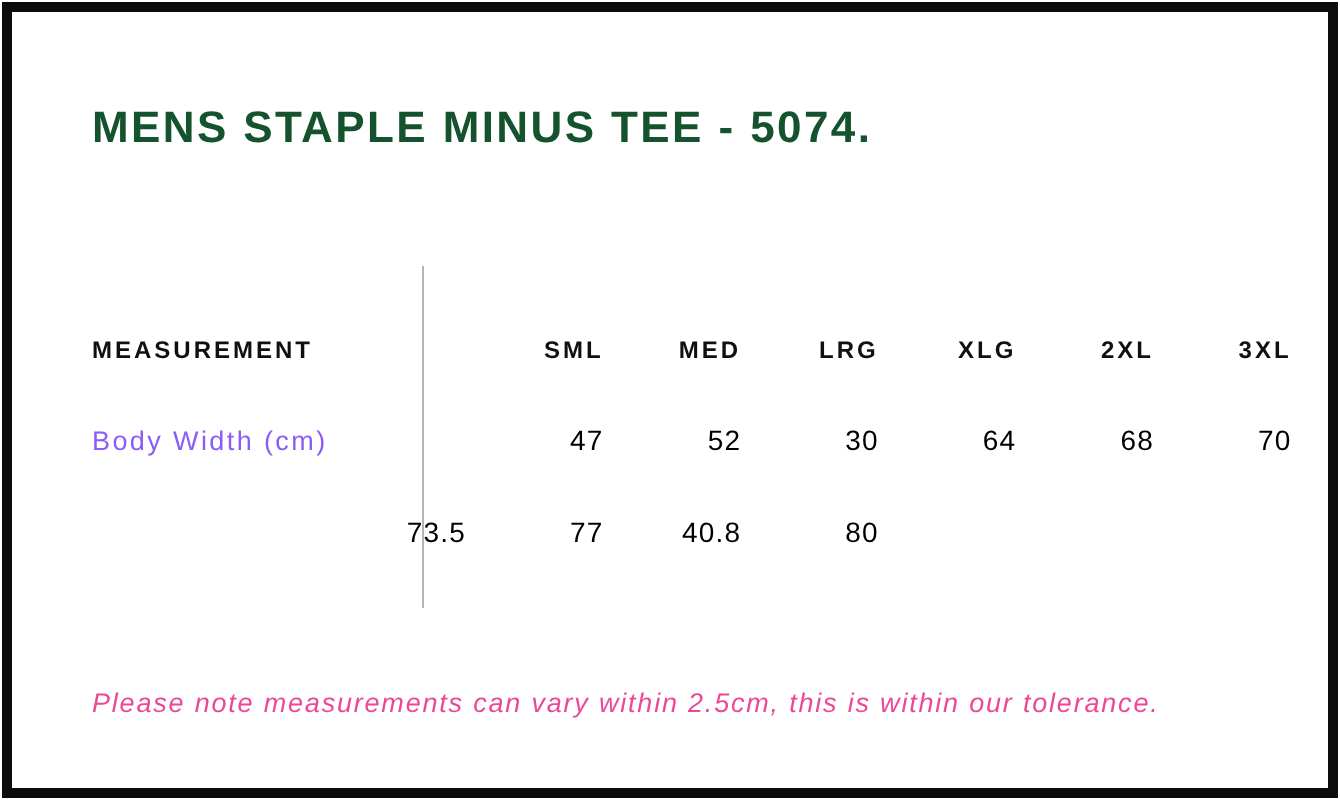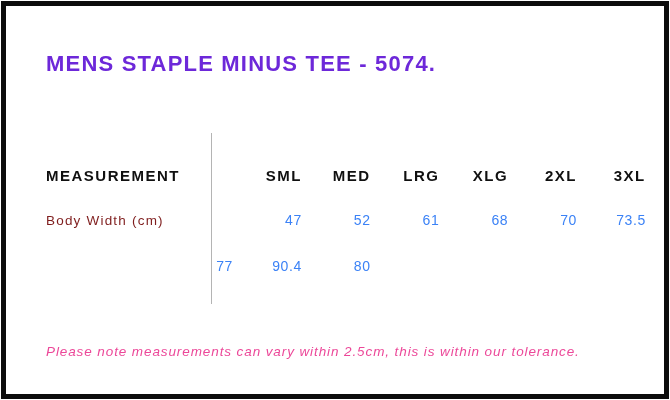--- a/index.html
+++ b/index.html
@@ -24,53 +24,53 @@
   }
   .page-title {
     position: absolute;
     left: 46px;
     top: 52px;
     margin: 0;
     font-size: 22px;
     line-height: 24px;
     font-weight: bold;
     letter-spacing: 1.2px;
-    color: #6d28d9;
+    color: #14532d;
     white-space: nowrap;
   }
   .size-chart {
     position: absolute;
     left: 46px;
     top: 153px;
     display: grid;
     grid-template-columns: 187px repeat(6, 68.8px);
     grid-template-rows: 44px 46px 46px;
     align-items: center;
   }
   .cell {
     white-space: nowrap;
   }
   .cell.center {
     text-align: right;
   }
   .head {
     font-weight: bold;
-    font-size: 15px;
+    font-size: 12px;
     letter-spacing: 1.5px;
     color: #101010;
   }
   .row-label {
     font-size: 13.5px;
     letter-spacing: 1.2px;
-    color: #7f1d1d;
+    color: #8b5cf6;
   }
   .value {
     font-size: 14px;
     letter-spacing: 0.6px;
-    color: #3b82f6;
+    color: #000000;
   }
   .divider {
     position: absolute;
     left: 211px;
     top: 133px;
     width: 1px;
     height: 171px;
     background: #b4b4b4;
   }
   .footnote {
@@ -98,25 +98,26 @@
   <div class="cell head center">SML</div>
   <div class="cell head center">MED</div>
   <div class="cell head center">LRG</div>
   <div class="cell head center">XLG</div>
   <div class="cell head center">2XL</div>
   <div class="cell head center">3XL</div>
 
   <div class="cell row-label">Body Width (cm)</div>
   <div class="cell value center">47</div>
   <div class="cell value center">52</div>
-  <div class="cell value center">61</div>
+  <div class="cell value center">30</div>
+  <div class="cell value center">64</div>
   <div class="cell value center">68</div>
 
   <div class="cell value center">70</div>
   <div class="cell value center">73.5</div>
   <div class="cell value center">77</div>
-  <div class="cell value center">90.4</div>
+  <div class="cell value center">40.8</div>
   <div class="cell value center">80</div>
 </div>
 
 <div class="divider"></div>
 
 <p class="footnote">Please note measurements can vary within 2.5cm, this is within our tolerance.</p>
 
 </body></html>

